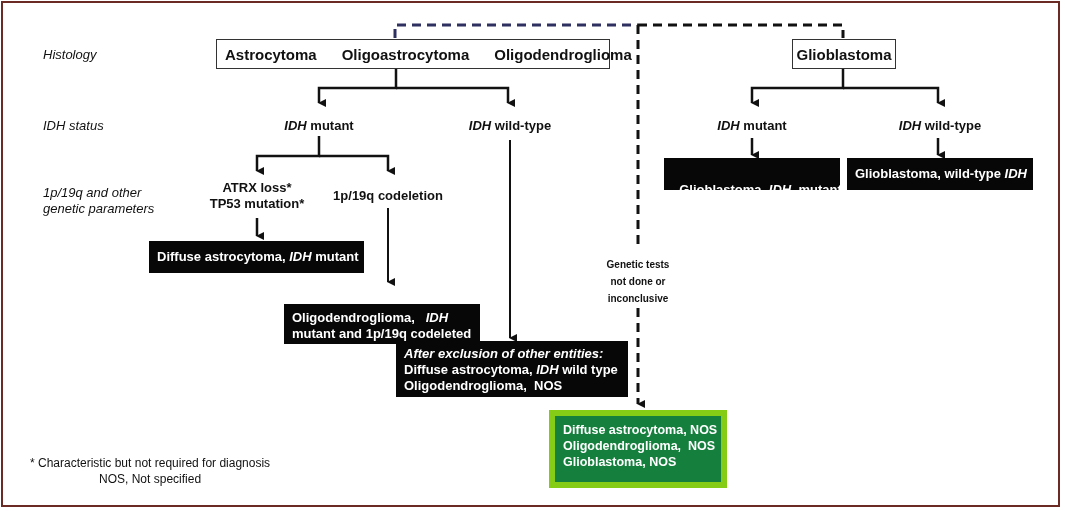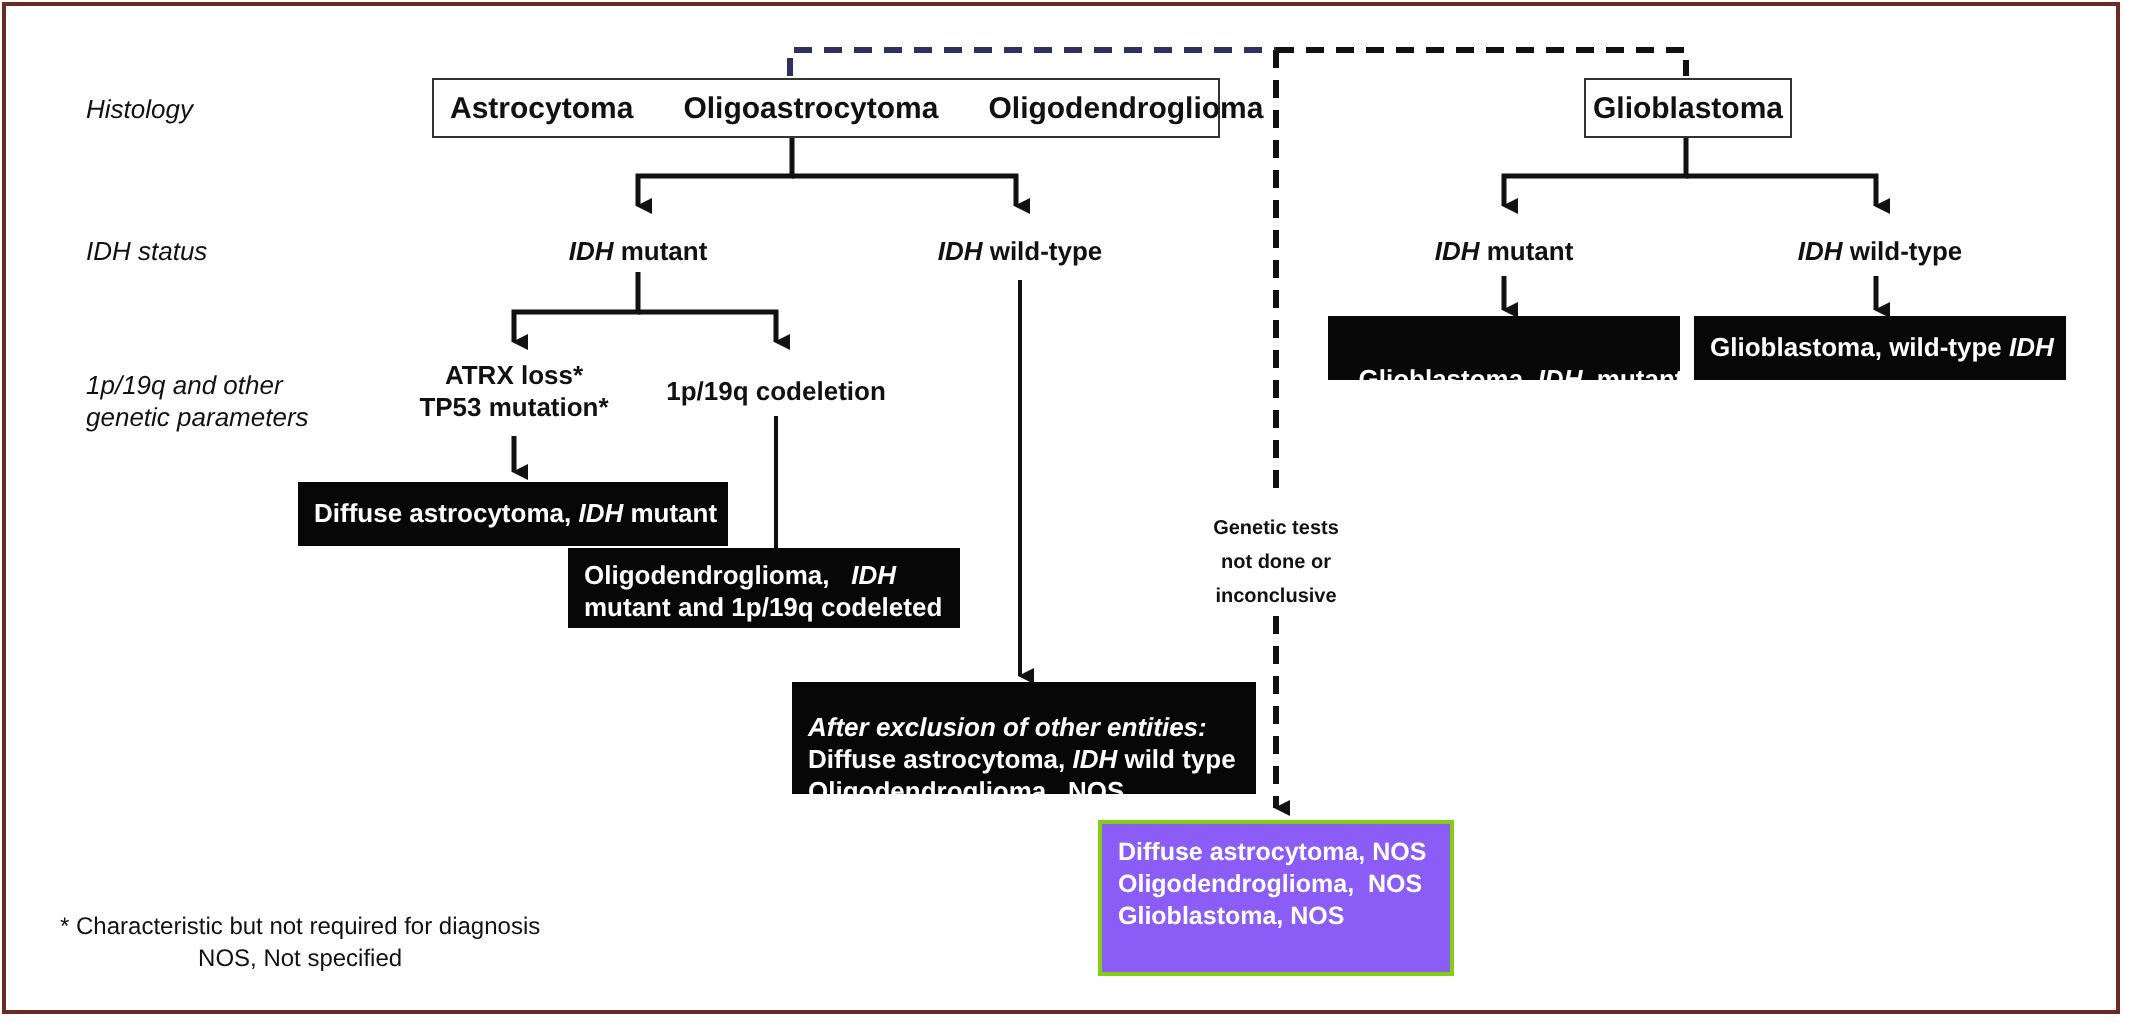--- a/index.html
+++ b/index.html
@@ -8,21 +8,21 @@
   .frame { position:absolute; left:1px; top:1px; width:1059px; height:506px;
            border:2px solid #6b2a24; box-sizing:border-box; }
   svg.wires { position:absolute; left:0; top:0; }
   .abs { position:absolute; }
   .rowlabel { font-weight:normal; font-style:italic; font-size:13px; line-height:16px; }
   .node { font-weight:bold; font-size:13px; text-align:center; white-space:nowrap; }
   .hbox { border:1px solid #333; background:#fff; font-weight:bold; font-size:15px;
           display:flex; align-items:center; box-sizing:border-box;gap:25px; }
   .blk { background:#070707; color:#fff; font-weight:bold; font-size:13px;
          line-height:16px; box-sizing:border-box; padding:6px 8px; white-space:nowrap; }
-  .nos { background:#8b5cf6; border:2px solid #84cc16; }
+  .nos { background:#15803d; border:6px solid #84cc16; }
   i { font-style:italic; }
   .foot { font-size:12px; line-height:16px; }
 </style>
 </head>
 <body>
 
 <div class="frame"></div>
 
 <svg class="wires" width="1065" height="511">
   <defs>
@@ -83,27 +83,27 @@
 <div class="abs node" style="left:197px;top:180px;width:120px;line-height:16px;">
   <div>ATRX loss*</div>
   <div>TP53 mutation*</div>
 </div>
 <div class="abs node" style="left:328px;top:188px;width:120px;">1p/19q codeletion</div>
 
 <div class="abs blk" style="left:149px;top:241px;width:215px;height:32px;padding-top:8px;">
   <span>Diffuse astrocytoma, </span><i>IDH</i><span> mutant</span>
 </div>
 
-<div class="abs blk" style="left:284px;top:274px;width:196px;height:40px;">
+<div class="abs blk" style="left:284px;top:304px;width:196px;height:40px;">
   <div><span style="white-space:pre;">Oligodendroglioma,   </span><i>IDH</i></div>
   <div>mutant and 1p/19q codeleted</div>
 </div>
 
 <div class="abs blk" style="left:396px;top:341px;width:232px;height:56px;padding-top:5px;">
-  <div style="font-style:italic;margin-top:10px;">After exclusion of other entities:</div>
+  <div style="font-style:italic;">After exclusion of other entities:</div>
   <div><span>Diffuse astrocytoma, </span><i>IDH</i><span> wild type</span></div>
   <div style="white-space:pre;">Oligodendroglioma,  NOS</div>
 </div>
 
 <div class="abs blk" style="left:664px;top:158px;width:176px;height:32px;padding-top:8px;white-space:pre;">
   <span>Glioblastoma, </span><i>IDH</i><span>  mutant</span>
 </div>
 
 <div class="abs blk" style="left:847px;top:158px;width:186px;height:32px;padding-top:8px;">
   <span>Glioblastoma, wild-type </span><i>IDH</i>

